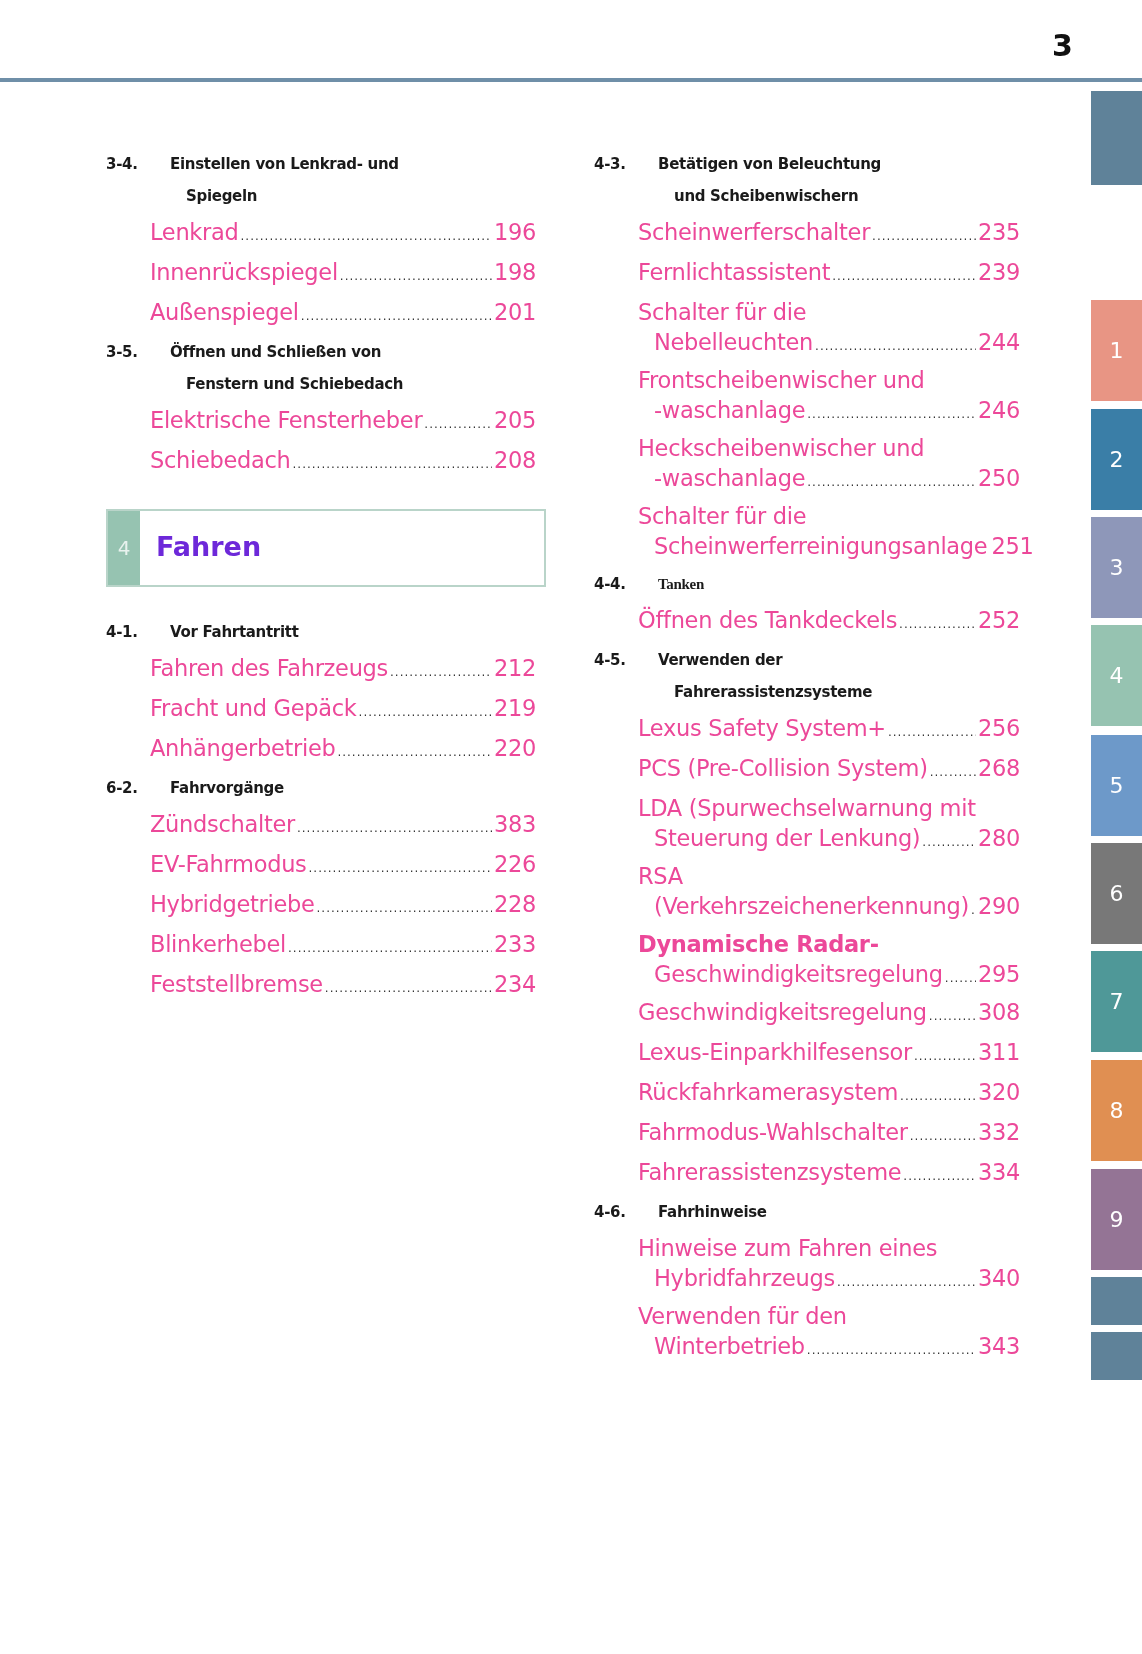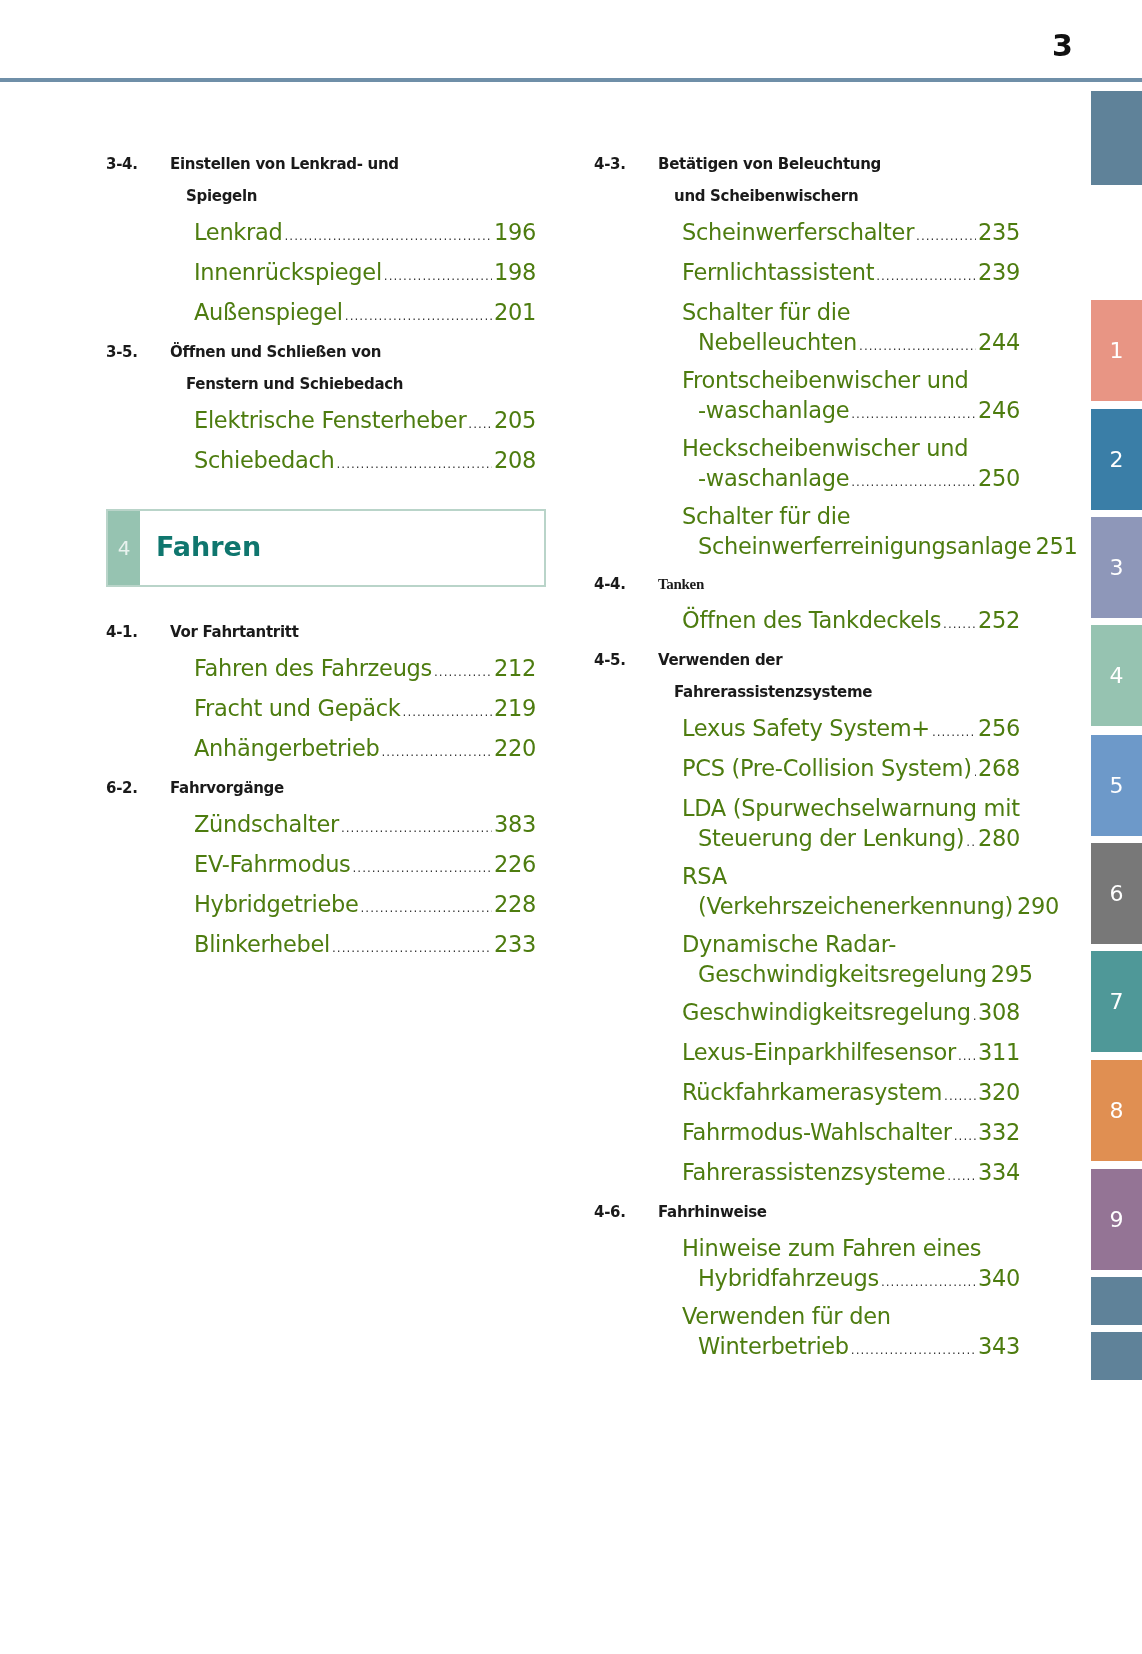--- a/index.html
+++ b/index.html
@@ -11,32 +11,32 @@
   .col { position:absolute; top:148px; }
   .col-left { left:106px; width:430px; }
   .col-right { left:594px; width:426px; }
 
   .sec { position:relative; margin:0; }
   .sec-head { display:flex; font-size:15px; font-weight:bold; line-height:32px; letter-spacing:-0.3px; }
   .sec-num { width:64px; flex:none; }
   .sec-title { flex:1; }
   .sec-title .cont { display:block; padding-left:16px; }
 
-  .entry { position:relative; margin-left:88px; font-size:22.5px; line-height:32px; font-weight:normal; letter-spacing:-0.3px; color:#4d7c0f; }
+  .entry { position:relative; margin-left:44px; font-size:22.5px; line-height:32px; font-weight:normal; letter-spacing:-0.3px; color:#ec4899; }
   .entry-row { display:flex; align-items:baseline; height:40px; }
   .entry-row .lbl { white-space:nowrap; }
   .entry-row .dots { flex:1; overflow:hidden; white-space:nowrap; margin:0 2px; font-size:12px; letter-spacing:1px; color:#333; }
   .entry-row .dots::after { content:"......................................................................................................................................................"; }
   .entry-row .pg { white-space:nowrap; }
   .entry .pre { display:block; height:32px; }
   .entry .indent .lbl { padding-left:16px; }
 
   .chapter-box { position:absolute; left:106px; top:509px; width:440px; height:78px; border:2px solid #b9d4c9; box-sizing:border-box; background:#fff; }
   .chapter-strip { position:absolute; left:0; top:0; bottom:0; width:32px; background:#96c3b1; color:#e8f2ee; font-size:20px; display:flex; align-items:center; justify-content:center; }
-  .chapter-title { position:absolute; left:48px; top:20px; font-size:27px; font-weight:bold; color:#0f766e; }
+  .chapter-title { position:absolute; left:48px; top:20px; font-size:27px; font-weight:bold; color:#6d28d9; }
 
   .tab { position:absolute; left:1091px; width:51px; color:#fff; font-size:22px; display:flex; align-items:center; justify-content:center; }
 </style>
 </head>
 <body>
 
 <div class="page-number">3</div>
 <div class="header-rule"></div>
 
 <div class="col col-left" id="left-a">
@@ -165,20 +165,27 @@
             <span class="pg">228</span>
           </div>
         </div>
         <div class="entry">
           <div class="entry-row">
             <span class="lbl">Blinkerhebel</span>
             <span class="dots"></span>
             <span class="pg">233</span>
           </div>
         </div>
+        <div class="entry">
+          <div class="entry-row">
+            <span class="lbl">Feststellbremse</span>
+            <span class="dots"></span>
+            <span class="pg">234</span>
+          </div>
+        </div>
       </div>
     </div>
   </div>
 
 <div class="col col-right" id="right-a">
     <div class="sec">
       <div class="sec-head">
         <span class="sec-num">4-3.</span>
         <span class="sec-title">
           <span style="display: block;">Betätigen von Beleuchtung</span>
@@ -284,21 +291,21 @@
         </div>
         <div class="entry">
           <span class="pre" style="height: 30px;">RSA</span>
           <div class="entry-row indent" style="height: 38px;">
             <span class="lbl">(Verkehrszeichenerkennung)</span>
             <span class="dots"></span>
             <span class="pg">290</span>
           </div>
         </div>
         <div class="entry">
-          <span class="pre" style="height: 30px;">Dynamische Radar-</span>
+          <span class="pre" style="height: 30px; font-weight: bold;">Dynamische Radar-</span>
           <div class="entry-row indent" style="height: 38px;">
             <span class="lbl">Geschwindigkeitsregelung</span>
             <span class="dots"></span>
             <span class="pg">295</span>
           </div>
         </div>
         <div class="entry">
           <div class="entry-row">
             <span class="lbl">Geschwindigkeitsregelung</span>
             <span class="dots"></span>

